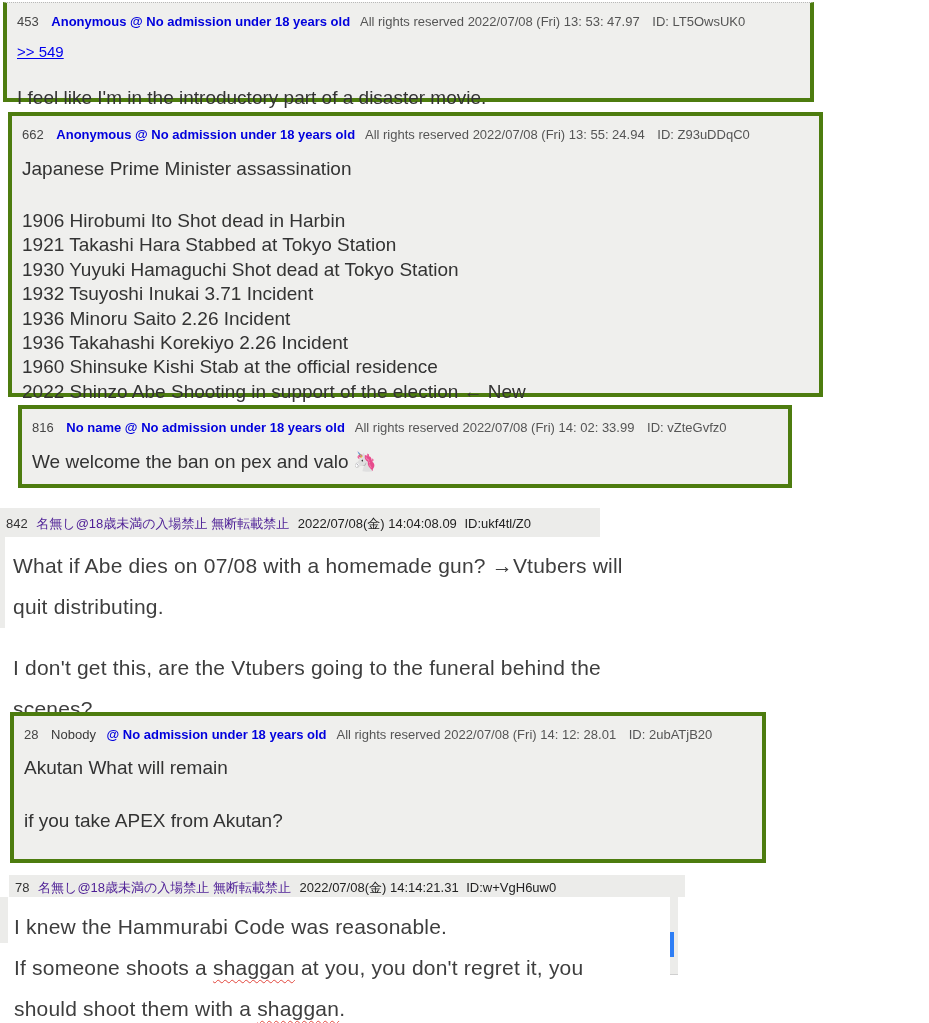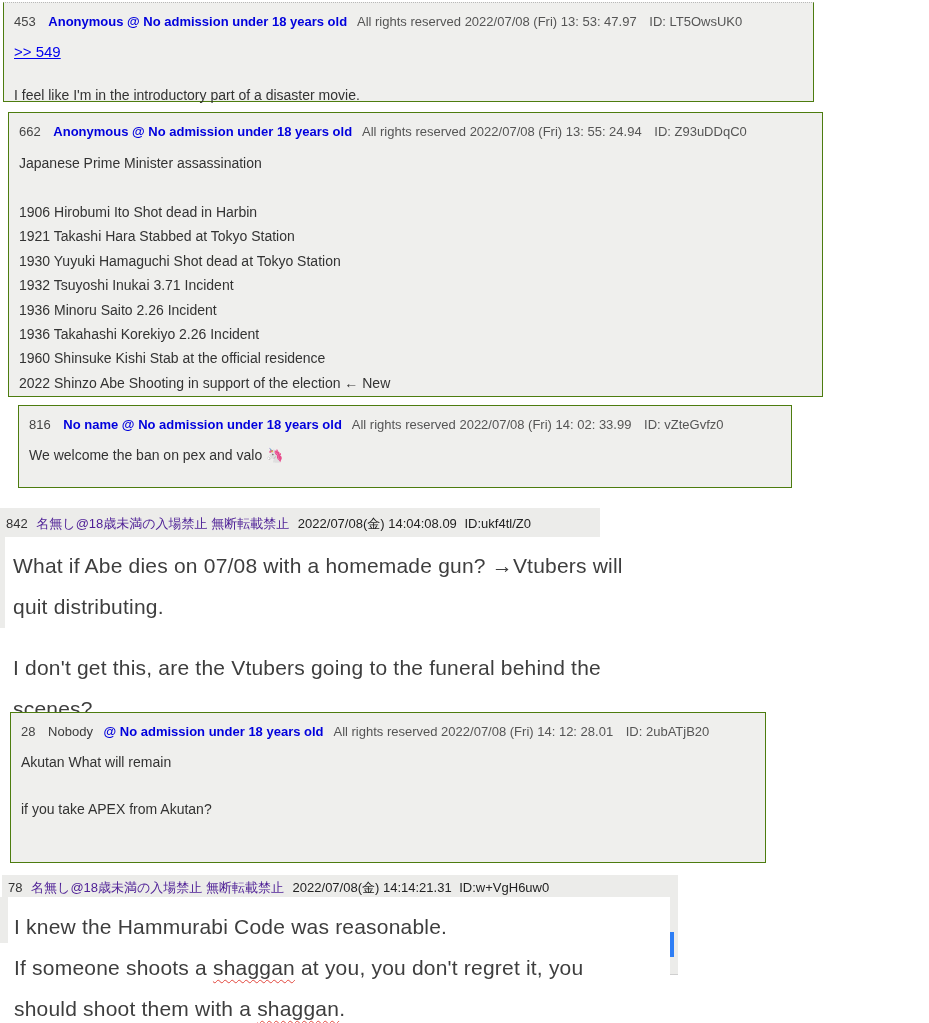--- a/index.html
+++ b/index.html
@@ -2,31 +2,31 @@
 <html><head>
 <meta charset="utf-8">
 <style>
   html,body{margin:0;padding:0;}
   body{
     width:929px;height:1023px;position:relative;background:#ffffff;
     font-family:"Liberation Sans","DejaVu Sans",sans-serif;
     overflow:hidden;
   }
   .post-box{
-    position:absolute;background:#efefed;border:1px solid #4d7c0f;box-sizing:border-box;
+    position:absolute;background:#efefed;border:4px solid #4d7c0f;box-sizing:border-box;
   }
   .hdr{
     padding:11px 12px 0 10px;font-size:13px;color:#555;white-space:nowrap;
   }
   .hdr .num{color:#454545;margin-right:9px;}
   .hdr .name{color:#0000dd;font-weight:bold;margin-right:7px;}
   .hdr .name-plain{color:#3a3a3a;margin-right:7px;}
   .hdr .date{color:#555;}
   .hdr .uid{color:#555;margin-left:9px;}
-  .fbody{font-size:14px;color:#333;margin-left:10px;}
+  .fbody{font-size:19px;color:#333;margin-left:10px;}
   .quote-link{display:inline-block;margin:14px 0 15px 10px;font-size:15px;color:#0000ee;text-decoration:underline;cursor:pointer;}
   .jp-strip{
     position:absolute;background:#ececea;box-sizing:border-box;
     font-size:13px;color:#222;white-space:nowrap;
   }
   .jp-strip .num{color:#333;margin-right:5px;}
   .jp-strip .name{color:#4c1d95;font-weight:normal;margin-right:5px;margin-top:43px;}
   .jp-strip .date{color:#222;}
   .jp-strip .uid{color:#222;margin-left:4px;}
   .gray-frag{position:absolute;background:#ececea;}
@@ -49,21 +49,21 @@
   #post662 .list{margin-top:29px;line-height:24.4px;}
   #post816{left:18px;top:405px;width:774px;height:83px;}
   #post816 .fbody{margin-top:15px;}
   #post28{left:10px;top:712px;width:756px;height:151px;}
   #post28 .line1{margin-top:15px;}
   #post28 .line2{margin-top:31px;}
   #strip842{left:0;top:508px;width:600px;height:29px;padding:7px 0 0 6px;}
   #sliver842{left:0;top:537px;width:5px;height:91px;}
   #body842{left:13px;top:545px;width:614px;}
   #body842 .p2{margin-top:20px;}
-  #strip78{left:2px;top:875px;width:676px;height:22px;padding:4px 0 0 6px;}
+  #strip78{left:9px;top:875px;width:676px;height:22px;padding:4px 0 0 6px;}
   #sliver78{left:0;top:897px;width:8px;height:46px;}
   #gutter78{left:670px;top:897px;width:8px;height:78px;border-bottom:1px solid #cfcfcf;box-sizing:border-box;}
   #body78{left:14px;top:906px;width:650px;}
 </style>
 </head>
 <body>
 
 <div class="post-box" id="post624">
   <div class="hdr">
     <span class="num">453</span>

